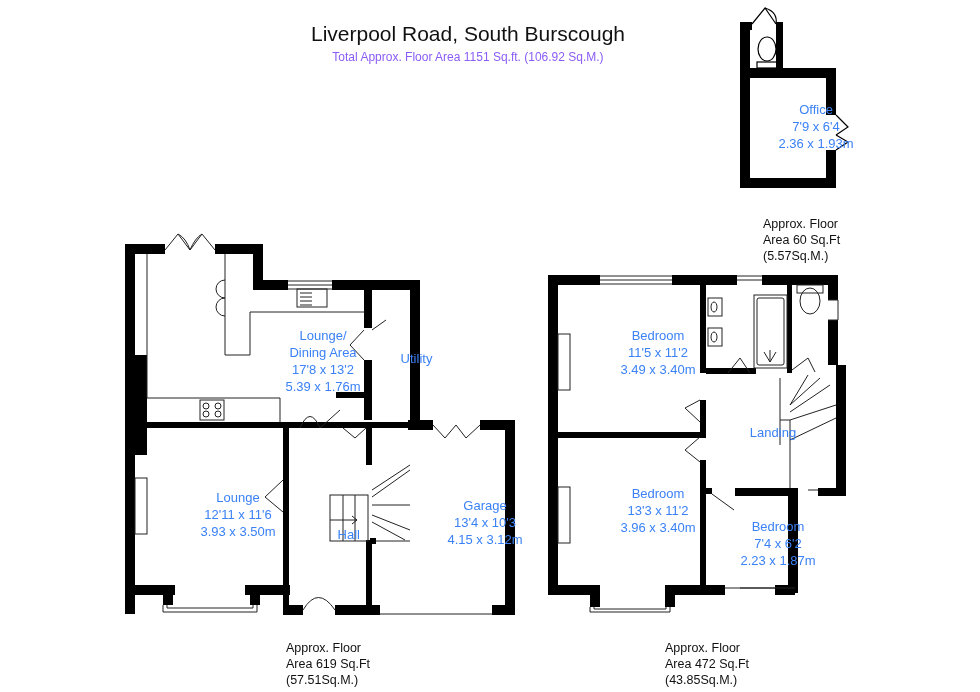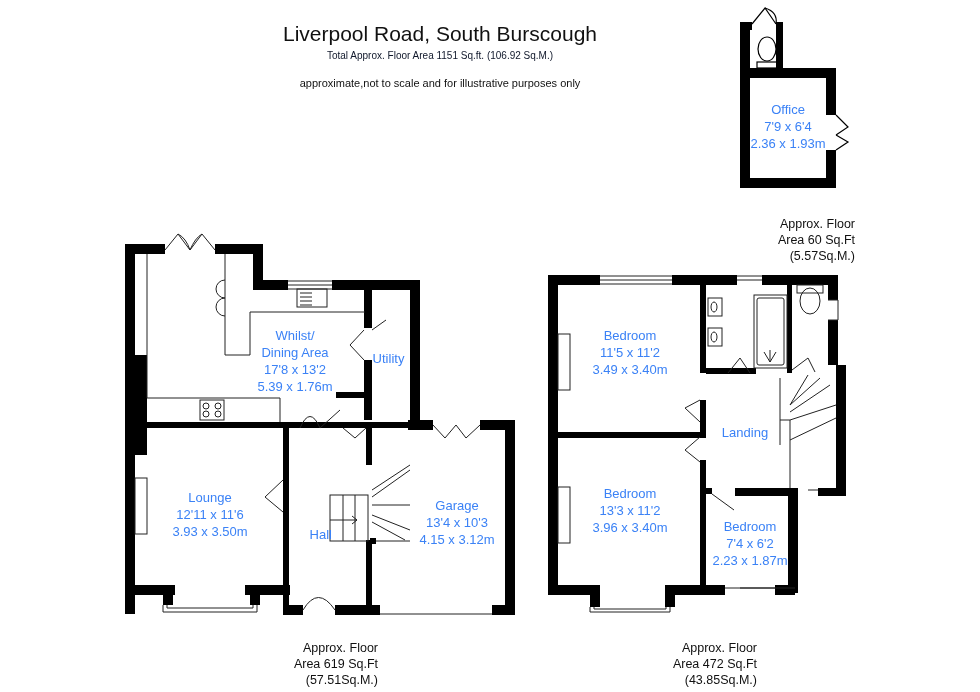--- a/index.html
+++ b/index.html
@@ -1,23 +1,23 @@
 <!DOCTYPE html>
 <html><head>
 <meta charset="utf-8">
 <style>
   html, body { margin: 0; padding: 0; background: #ffffff; }
   body { width: 980px; height: 692px; position: relative; overflow: hidden;
          font-family: "Liberation Sans", sans-serif; color: #111; }
-  .abs { position: absolute; }
+  .abs { position: absolute; padding-left: 28px; }
   .title { left: 0; width: 880px; top: 22px; text-align: center; font-size: 21px; color: #111; }
-  .subtitle { left: 0; width: 880px; top: 50px; text-align: center; font-size: 10px; color: #0f172a; }
+  .subtitle { left: 0; width: 880px; top: 50px; text-align: center; font-size: 12px; color: #8b5cf6; }
   .disclaimer { left: 200px; width: 480px; top: 76px; text-align: center; font-size: 11px; line-height: 14px; color: #111; }
   .lbl { text-align: center; font-size: 13px; line-height: 17px; color: #3b82f6; }
-  .area { text-align: right; font-size: 12.5px; line-height: 16px; color: #111; }
+  .area { text-align: left; font-size: 12.5px; line-height: 16px; color: #111; }
   svg { position: absolute; left: 0; top: 0; }
 </style>
 </head>
 <body>
 
 <svg width="980" height="692" viewBox="0 0 980 692">
   <g fill="#000" stroke="none">
 
     <g>
       <rect x="740" y="22" width="10" height="166"></rect>
@@ -181,36 +181,35 @@
     <path d="M792 370 L808 358 L815 372"></path>
 
     <path d="M780 378 L780 445 M808 375 L790 405 M820 378 L790 405 M830 385 L790 412 M836 405 L790 420 M836 418 L790 440"></path>
     <path d="M780 420 L790 420 L790 488"></path>
   </g>
 </svg>
 
 <div class="abs title">Liverpool Road, South Burscough</div>
 <div class="abs subtitle">Total Approx. Floor Area 1151 Sq.ft. (106.92 Sq.M.)</div>
 <div class="abs disclaimer">
-  <div>approximate,not to scale and for illustrative purposes only</div>
 </div>
 
 <div class="abs lbl" style="left:748px; top:101px; width:80px;">
   <div>Office</div>
   <div>7'9 x 6'4</div>
   <div>2.36 x 1.93m</div>
 </div>
 <div class="abs area" style="left:735px; top:216px; width:120px;">
   <div>Approx. Floor</div>
   <div>Area 60 Sq.Ft</div>
   <div>(5.57Sq.M.)</div>
 </div>
 
 <div class="abs lbl" style="left:240px; top:327px; width:110px;">
-  <div>Whilst/</div>
+  <div>Lounge/</div>
   <div>Dining Area</div>
   <div>17'8 x 13'2</div>
   <div>5.39 x 1.76m</div>
 </div>
 <div class="abs lbl" style="left:366px; top:350px; width:45px;">
   <div>Utility</div>
 </div>
 <div class="abs lbl" style="left:150px; top:489px; width:120px;">
   <div>Lounge</div>
   <div>12'11 x 11'6</div>

